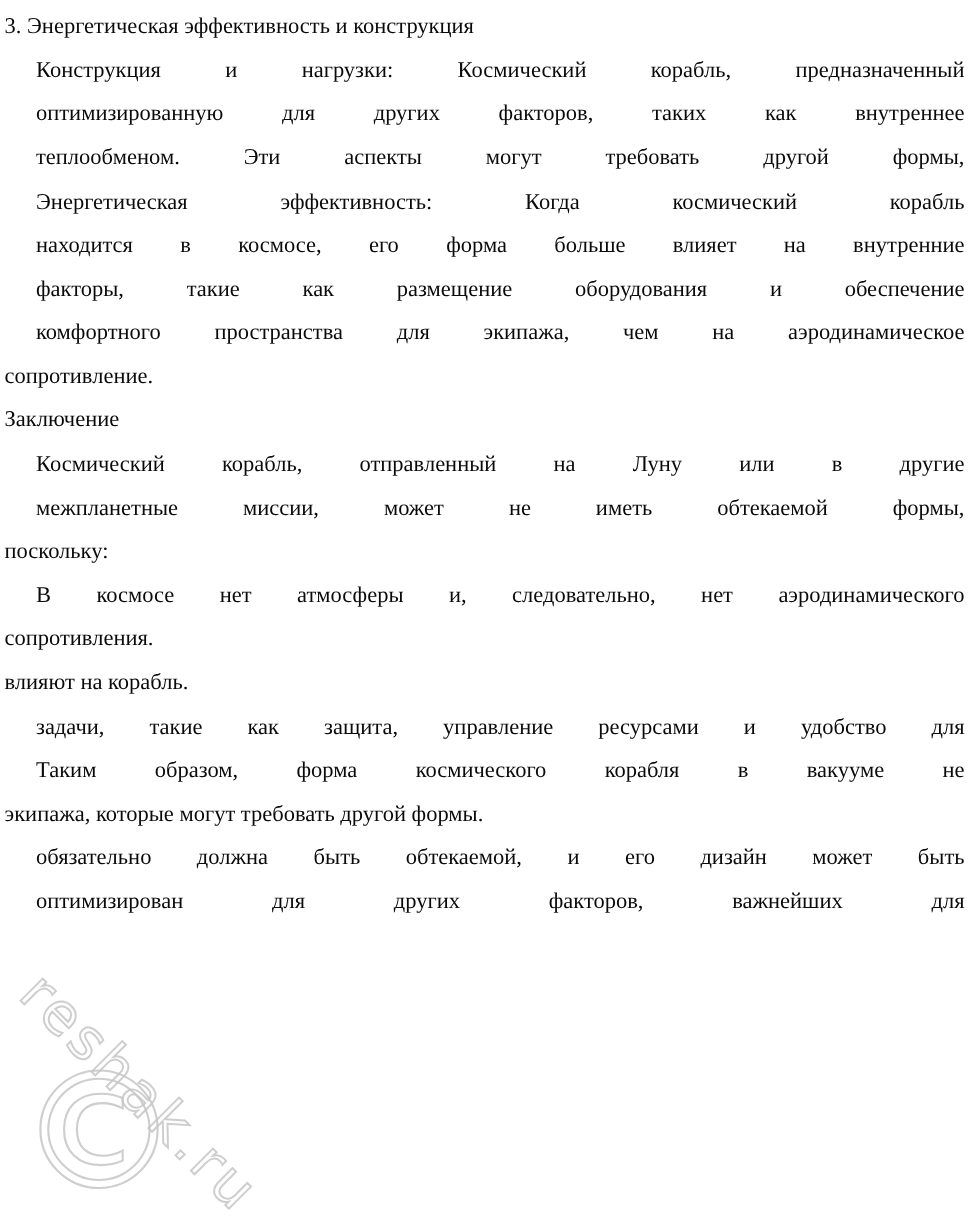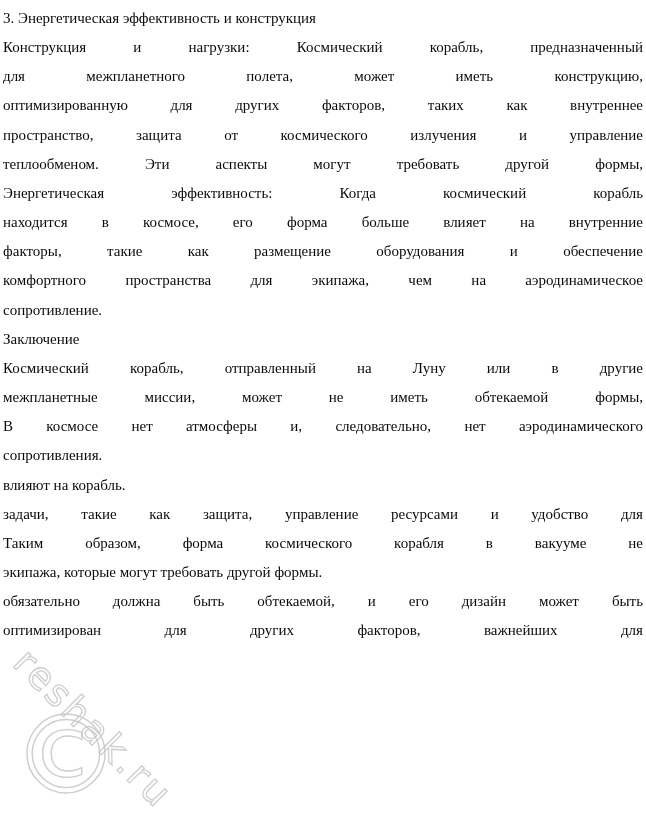--- a/index.html
+++ b/index.html
@@ -24,21 +24,21 @@
     box-sizing: border-box;
     color: #000000;
   }
   .line {
     font-size: 15px;
     line-height: 29.15px;
     white-space: normal;
     text-align: justify;
     color: #0a0a0a;
   }
-  .line.j { text-align-last: justify; }
+  .line.j { text-align-last: justify; margin-left: 21px; }
   .line.n { text-align-last: left; }
 
   
   .watermark {
     position: absolute;
     left: 0;
     top: 0;
     width: 646px;
     height: 820px;
     pointer-events: none;
@@ -71,32 +71,31 @@
     transform-origin: left top;
     opacity: 0.85;
   }
 </style>
 </head>
 <body>
 
 <div class="doc">
     <div class="line n">3. Энергетическая эффективность и конструкция</div>
     <div class="line j">Конструкция и нагрузки: Космический корабль, предназначенный</div>
-    <div class="line j">для межпланетного полета, может иметь конструкцию,</div>
     <div class="line j">оптимизированную для других факторов, таких как внутреннее</div>
-    <div class="line j">пространство, защита от космического излучения и управление</div>
     <div class="line j">теплообменом. Эти аспекты могут требовать другой формы,</div>
     <div class="line j">Энергетическая эффективность: Когда космический корабль</div>
     <div class="line j">находится в космосе, его форма больше влияет на внутренние</div>
     <div class="line j">факторы, такие как размещение оборудования и обеспечение</div>
     <div class="line j">комфортного пространства для экипажа, чем на аэродинамическое</div>
     <div class="line n">сопротивление.</div>
     <div class="line n">Заключение</div>
     <div class="line j">Космический корабль, отправленный на Луну или в другие</div>
     <div class="line j">межпланетные миссии, может не иметь обтекаемой формы,</div>
+    <div class="line n">поскольку:</div>
     <div class="line j">В космосе нет атмосферы и, следовательно, нет аэродинамического</div>
     <div class="line n">сопротивления.</div>
     <div class="line n">влияют на корабль.</div>
     <div class="line j">задачи, такие как защита, управление ресурсами и удобство для</div>
     <div class="line j">Таким образом, форма космического корабля в вакууме не</div>
     <div class="line n">экипажа, которые могут требовать другой формы.</div>
     <div class="line j">обязательно должна быть обтекаемой, и его дизайн может быть</div>
     <div class="line j">оптимизирован для других факторов, важнейших для</div>
   </div>
 

